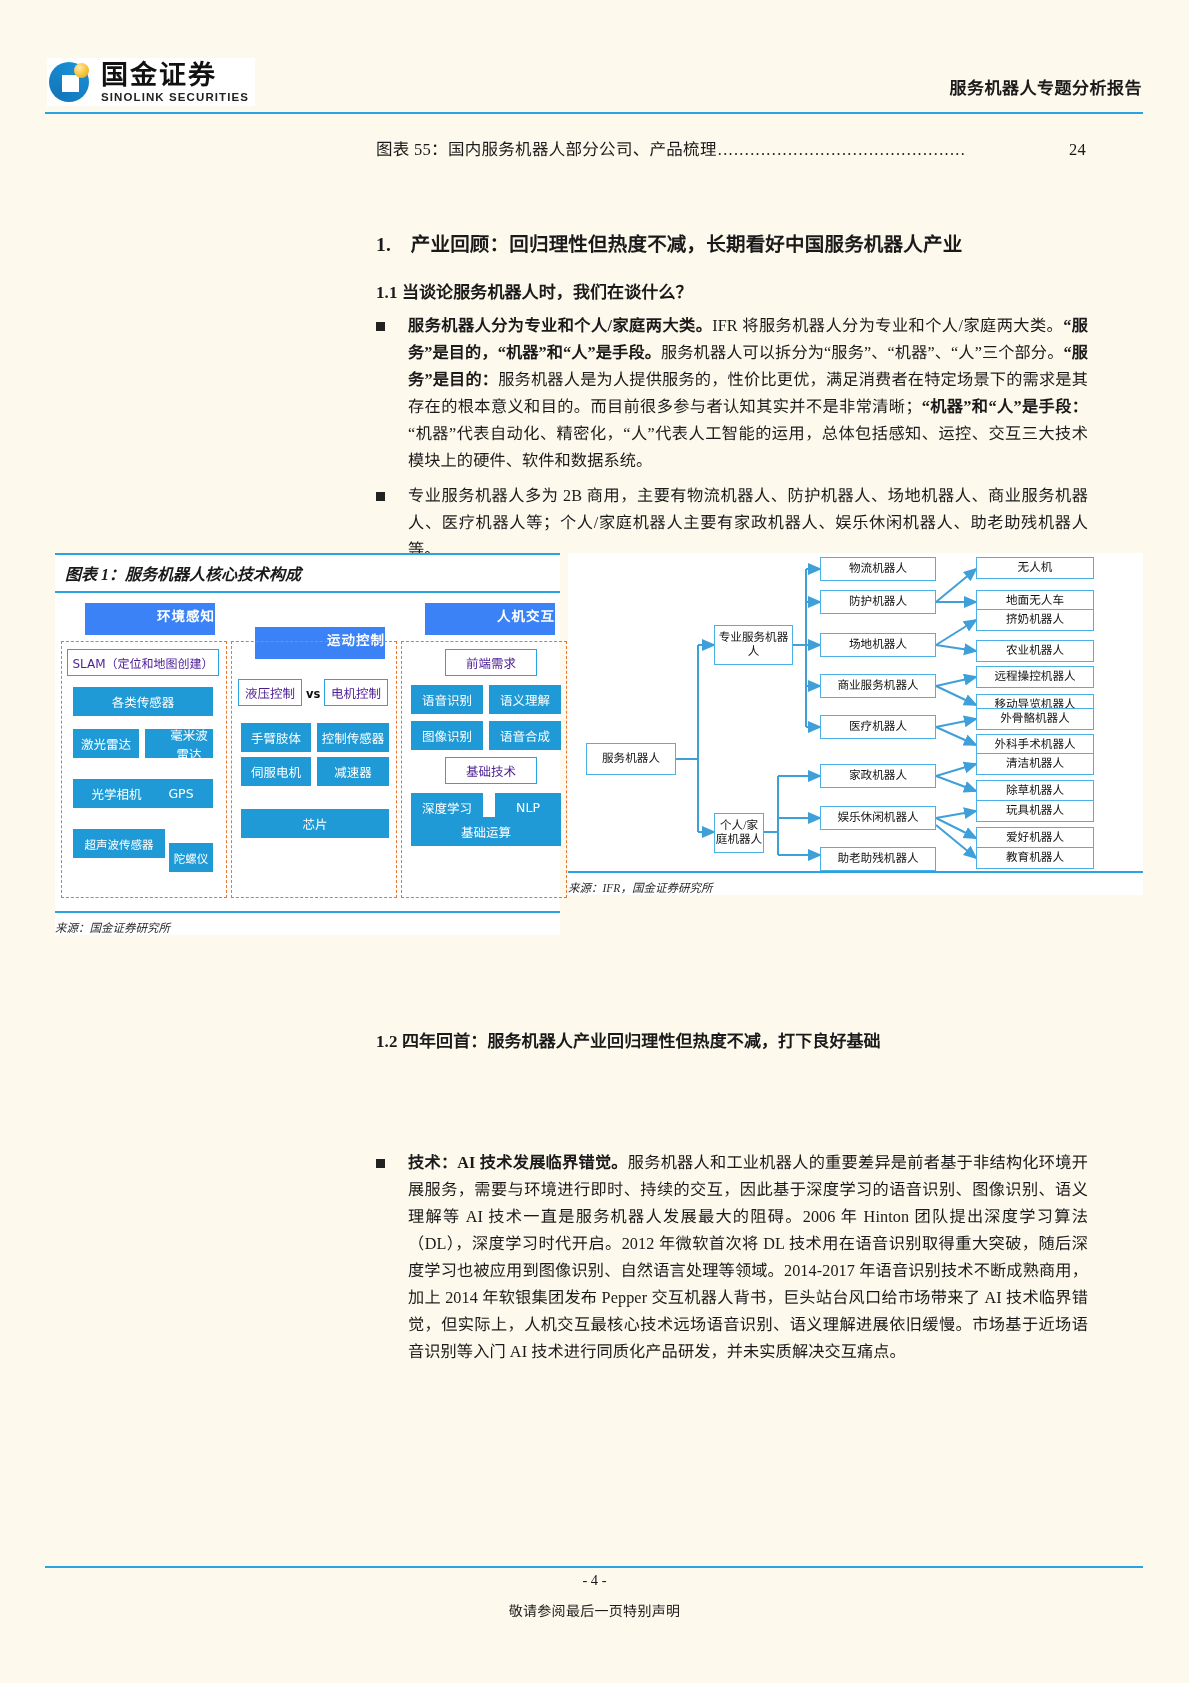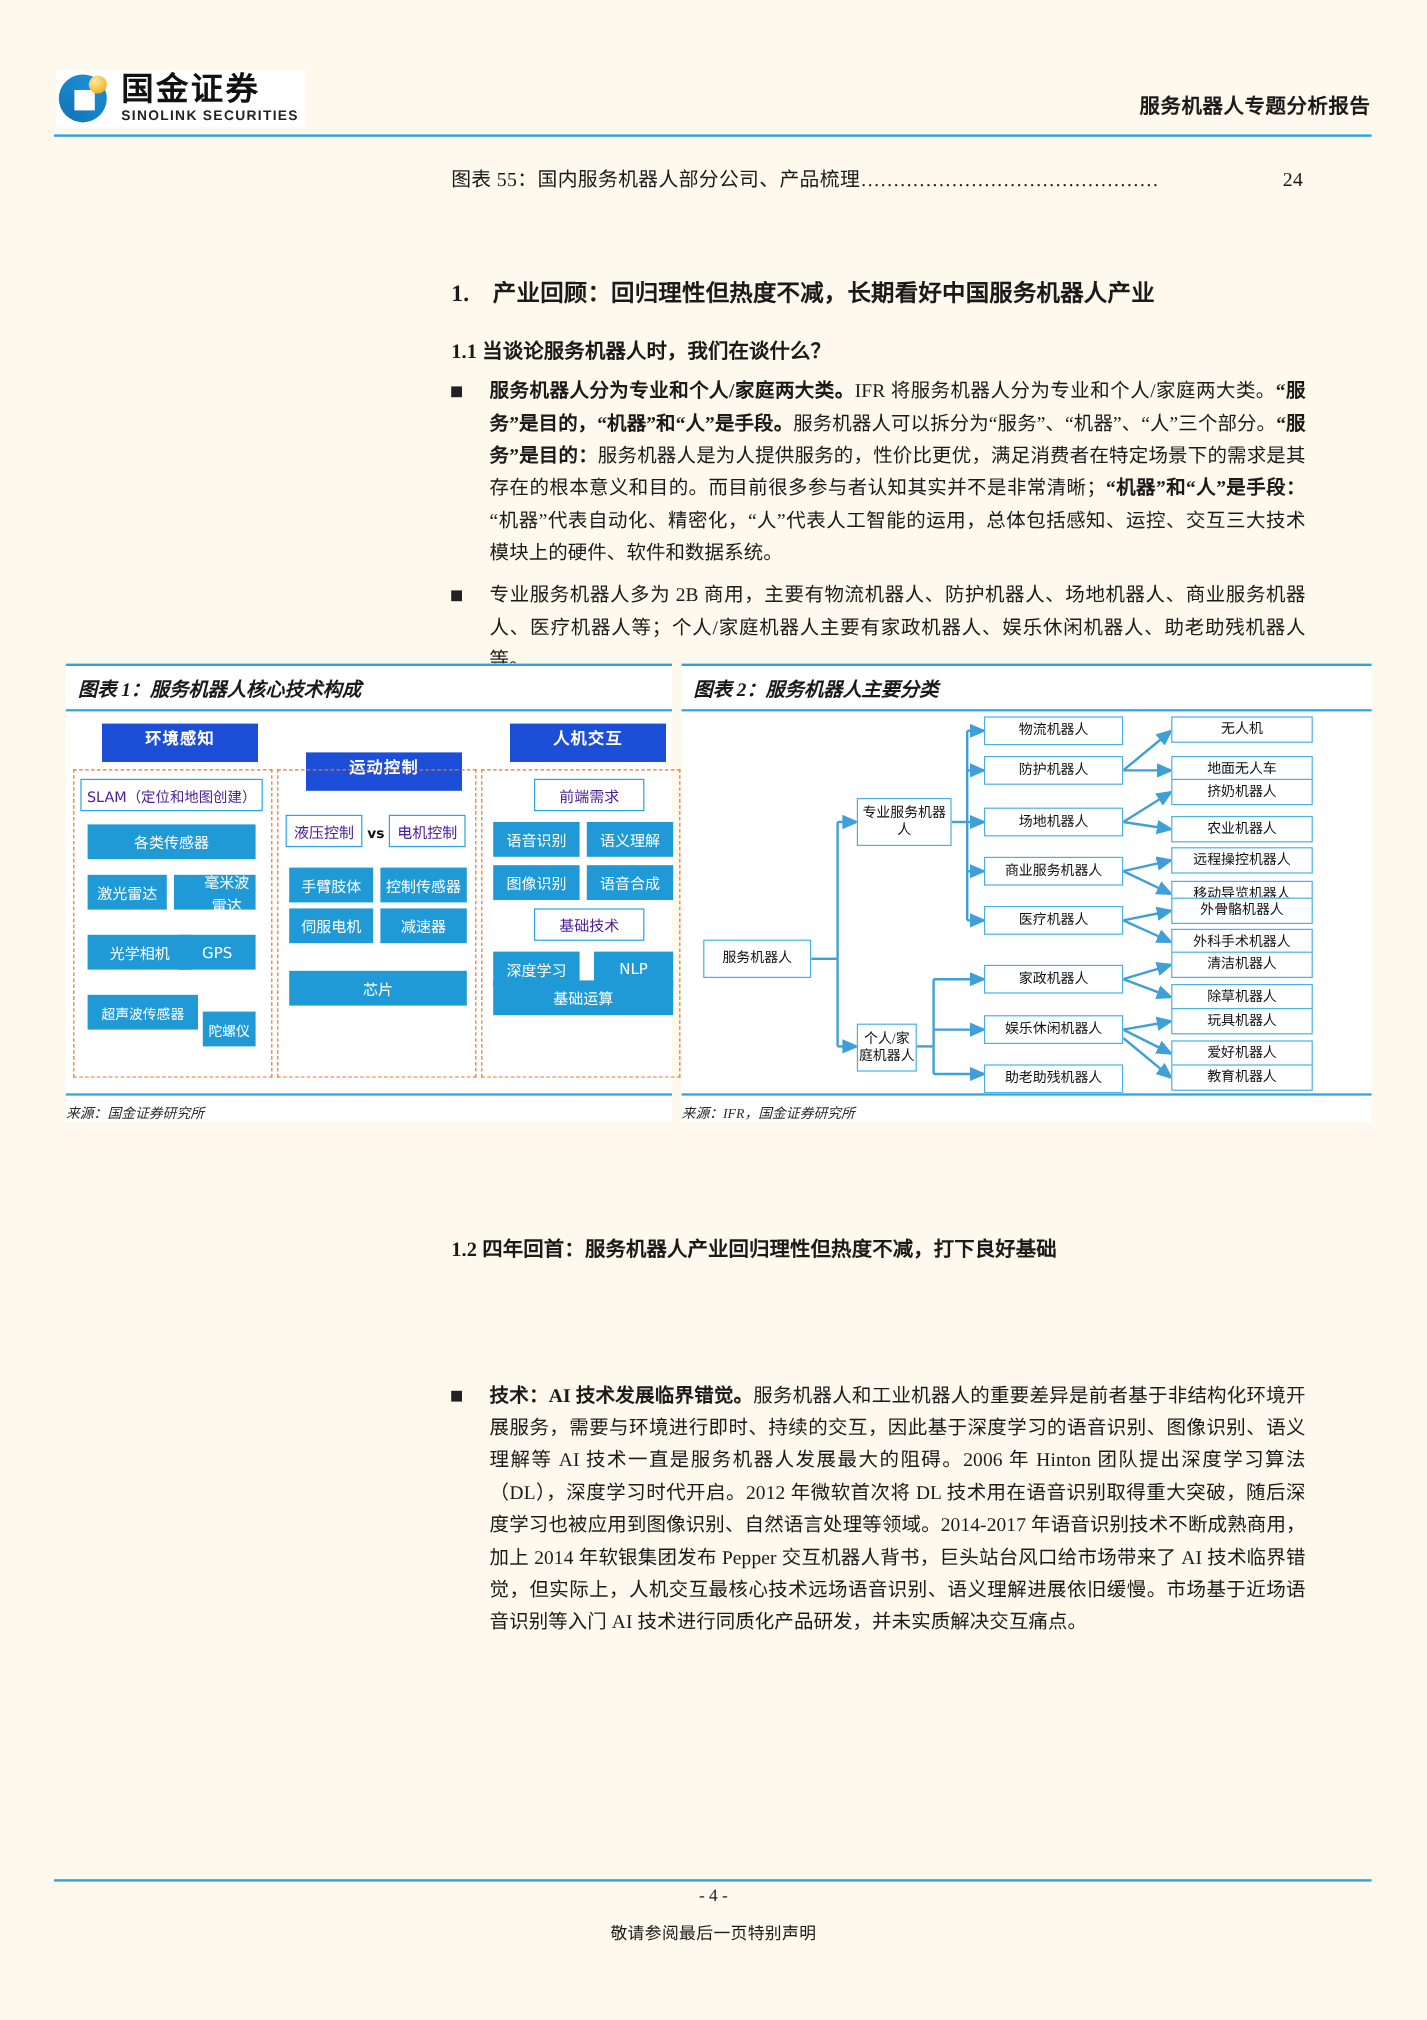--- a/index.html
+++ b/index.html
@@ -56,22 +56,22 @@
       padding:6px 0 6px 10px;border-top:2.5px solid #2aa4e0;border-bottom:2.5px solid #2aa4e0;background:#fff;}
   .fig-body{background:#fff;position:relative;}
   .fig-src{font-size:11.5px;font-style:italic;color:#2b2b2b;padding-top:6px;border-top:2.5px solid #2aa4e0;}
 
   #fig1{left:55px;top:553px;width:505px;}
   #fig1 .fig-body{height:318px;}
   #fig2{left:568px;top:553px;width:575px;}
   #fig2 .fig-body{height:318px;}
 
   
-  .col-head{position:absolute;background:#1d4ed8;color:#fff;font-family:"DejaVu Sans","Liberation Sans",sans-serif;
-      font-size:13.5px;font-weight:bold;text-align:center;line-height:26px;height:32px;letter-spacing:1px;}
+  .col-head{position:absolute;background:#3b82f6;color:#fff;font-family:"DejaVu Sans","Liberation Sans",sans-serif;
+      font-size:13.5px;font-weight:bold;text-align:right;line-height:26px;height:32px;letter-spacing:1px;}
   .dashbox{position:absolute;border:1.6px dashed #e8762c;}
   .bx{position:absolute;font-family:"DejaVu Sans","Liberation Sans",sans-serif;font-size:12.5px;text-align:center;
       display:flex;align-items:center;justify-content:center;box-sizing:border-box;}
   .bx.fill{background:#1f9ad6;color:#fff;}
   .bx.outline{background:#fff;color:#4c1d95;border:1.3px solid #2aa4e0;}
   .vs{position:absolute;font-family:"DejaVu Sans","Liberation Sans",sans-serif;font-size:11.5px;font-weight:bold;color:#111;}
 
   
   .n{position:absolute;box-sizing:border-box;border:1.2px solid #49b0e8;background:#fff;
       font-family:"Liberation Serif","DejaVu Serif",serif;font-size:11.6px;color:#111;
@@ -167,21 +167,20 @@
       <div class="bx fill" style="left:434px;top:128px;width:72px;height:29px;">语音合成</div>
       <div class="bx outline" style="left:390px;top:164px;width:92px;height:27px;">基础技术</div>
       <div class="bx fill" style="left:356px;top:200px;width:72px;height:29px;">深度学习</div>
       <div class="bx fill" style="left:440px;top:200px;width:66px;height:29px;">NLP</div>
       <div class="bx fill" style="left:356px;top:224px;width:150px;height:29px;">基础运算</div>
     </div>
     <div class="fig-src">来源：国金证券研究所</div>
   </div>
 
   <div class="fig" id="fig2">
-    <div class="fig-title">图表 2：服务机器人主要分类</div>
     <div class="fig-body">
 
       <svg class="edges" viewBox="0 0 575 318">
         <defs>
           <marker id="ah" markerWidth="7" markerHeight="7" refX="6" refY="3" orient="auto">
             <path d="M0,0 L7,3 L0,6 z" fill="#3f9fd8"></path>
           </marker>
         </defs>
         <g stroke="#3f9fd8" stroke-width="2" fill="none">
 

